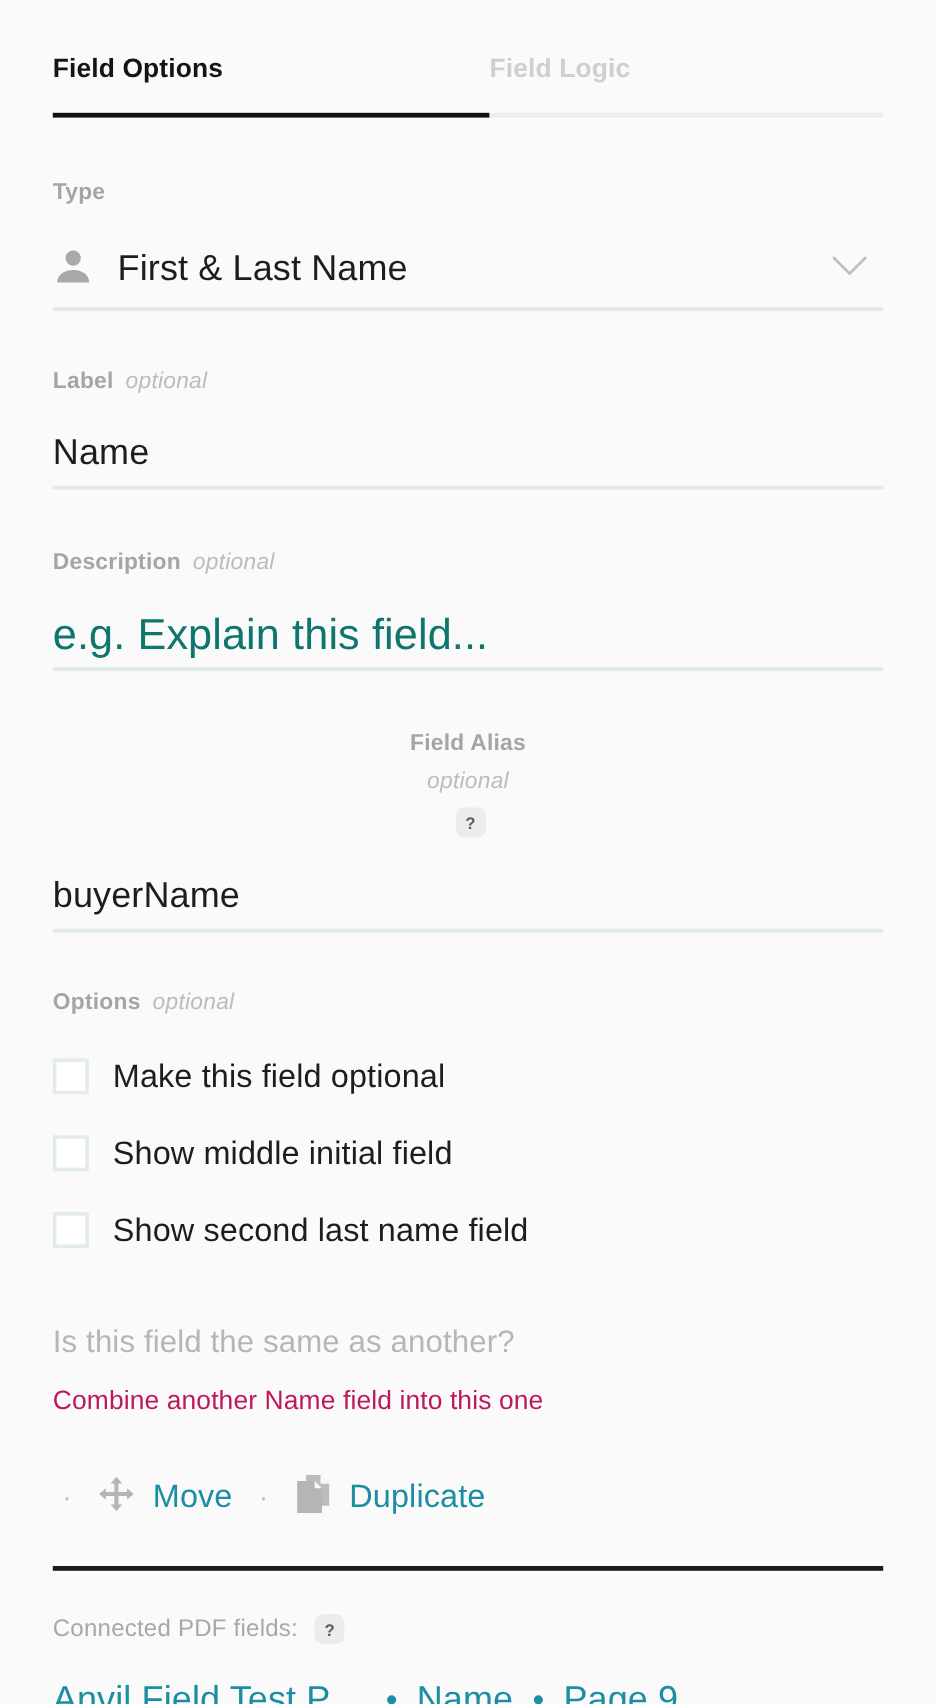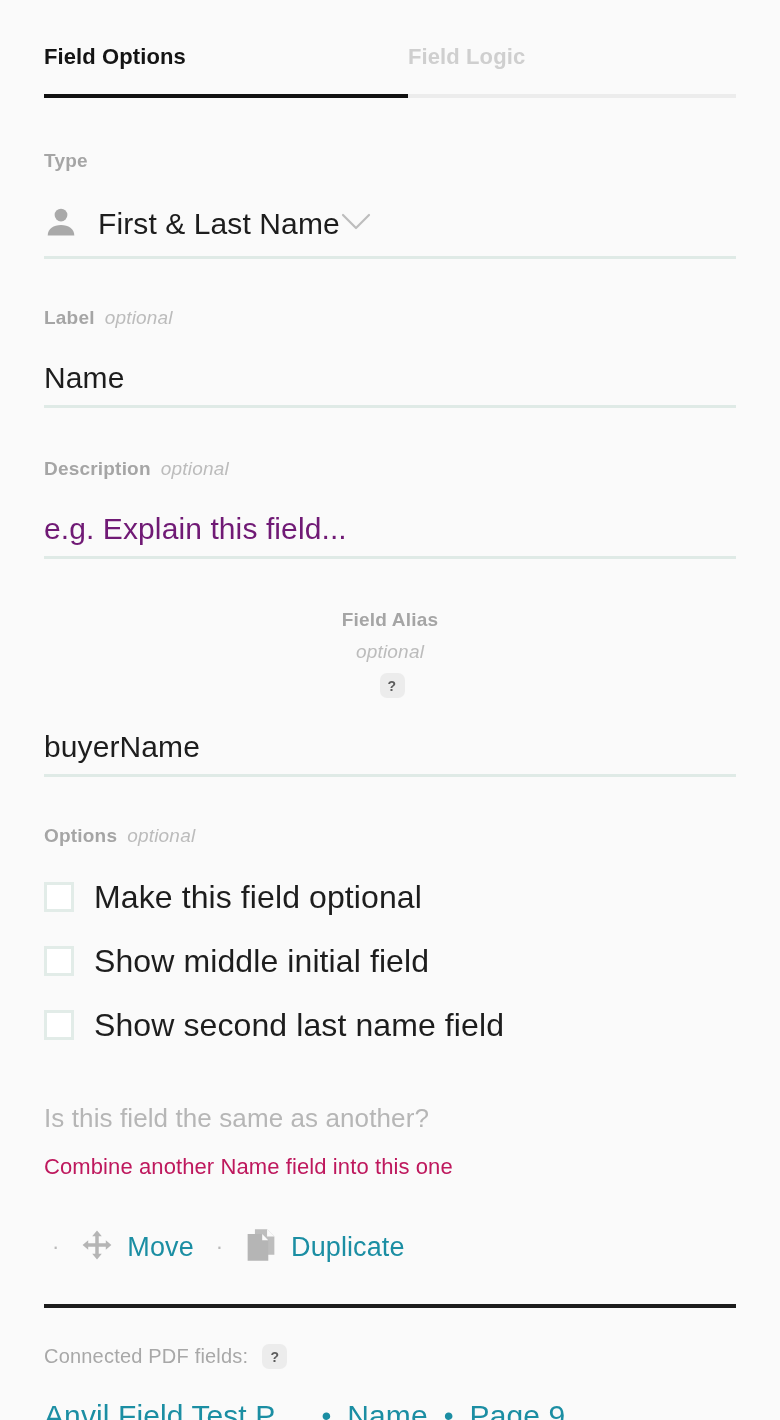--- a/index.html
+++ b/index.html
@@ -93,31 +93,31 @@
     display: flex;
     align-items: center;
   }
 
   .value-text {
     font-size: 30px;
     color: #1d1d1d;
     letter-spacing: 0.1px;
   }
   .value-placeholder {
-    font-size: 30px;
-    color: #701a75;
+    font-size: 36px;
+    color: #0f766e;
     letter-spacing: 0.1px;
   }
 
   
   .type-block { margin-top: 52px; }
   .type-label { margin-bottom: 20px; }
   .type-select {
     height: 64px;
-    justify-content: flex-start;
+    justify-content: space-between;
     cursor: pointer;
   }
   .type-select-left {
     display: flex;
     align-items: center;
     gap: 20px;
   }
   .person-icon { display: block; }
   .chevron { display: block; margin-right: 12px; }
 
@@ -146,21 +146,21 @@
   }
   .checkbox {
     width: 30px;
     height: 30px;
     box-sizing: border-box;
     border: 3px solid #e2ece8;
     background: #ffffff;
     flex: 0 0 auto;
   }
   .checkbox-label {
-    font-size: 32px;
+    font-size: 27px;
     color: #1d1d1d;
     letter-spacing: 0.1px;
   }
 
   
   .combine-block { margin-top: 46px; }
   .combine-question {
     font-size: 26px;
     color: #b6b6b6;
     letter-spacing: 0.1px;

